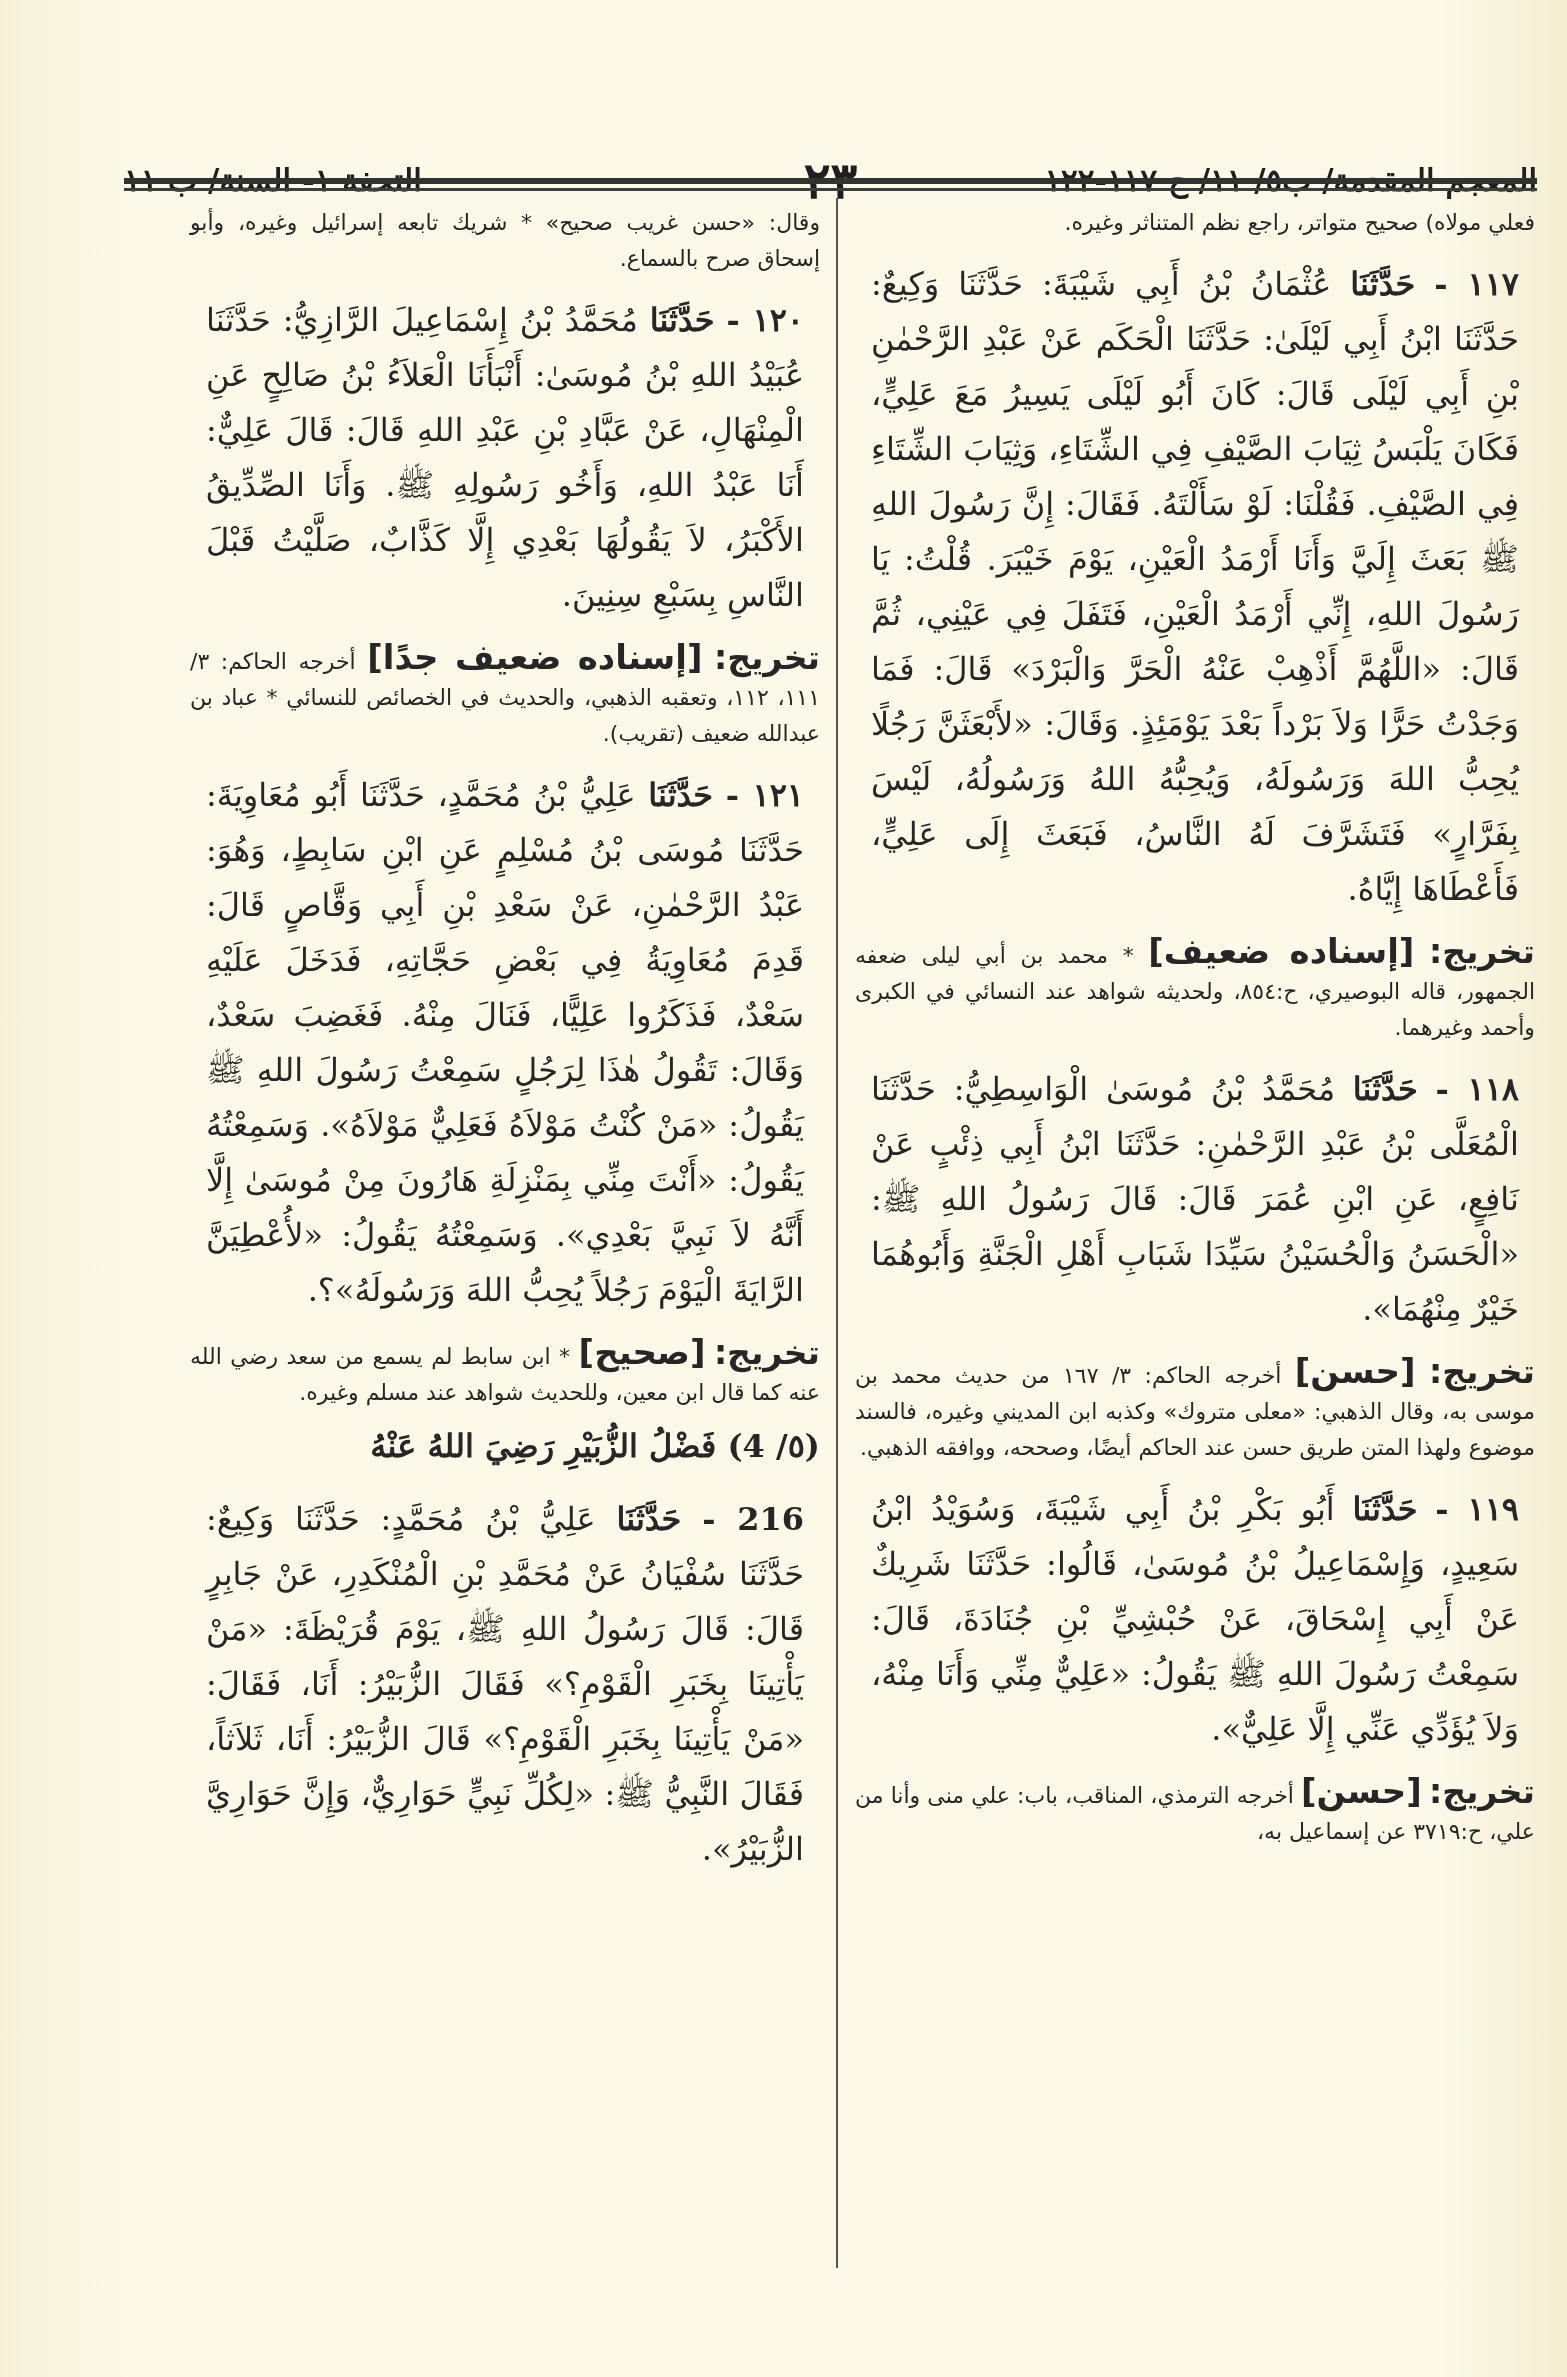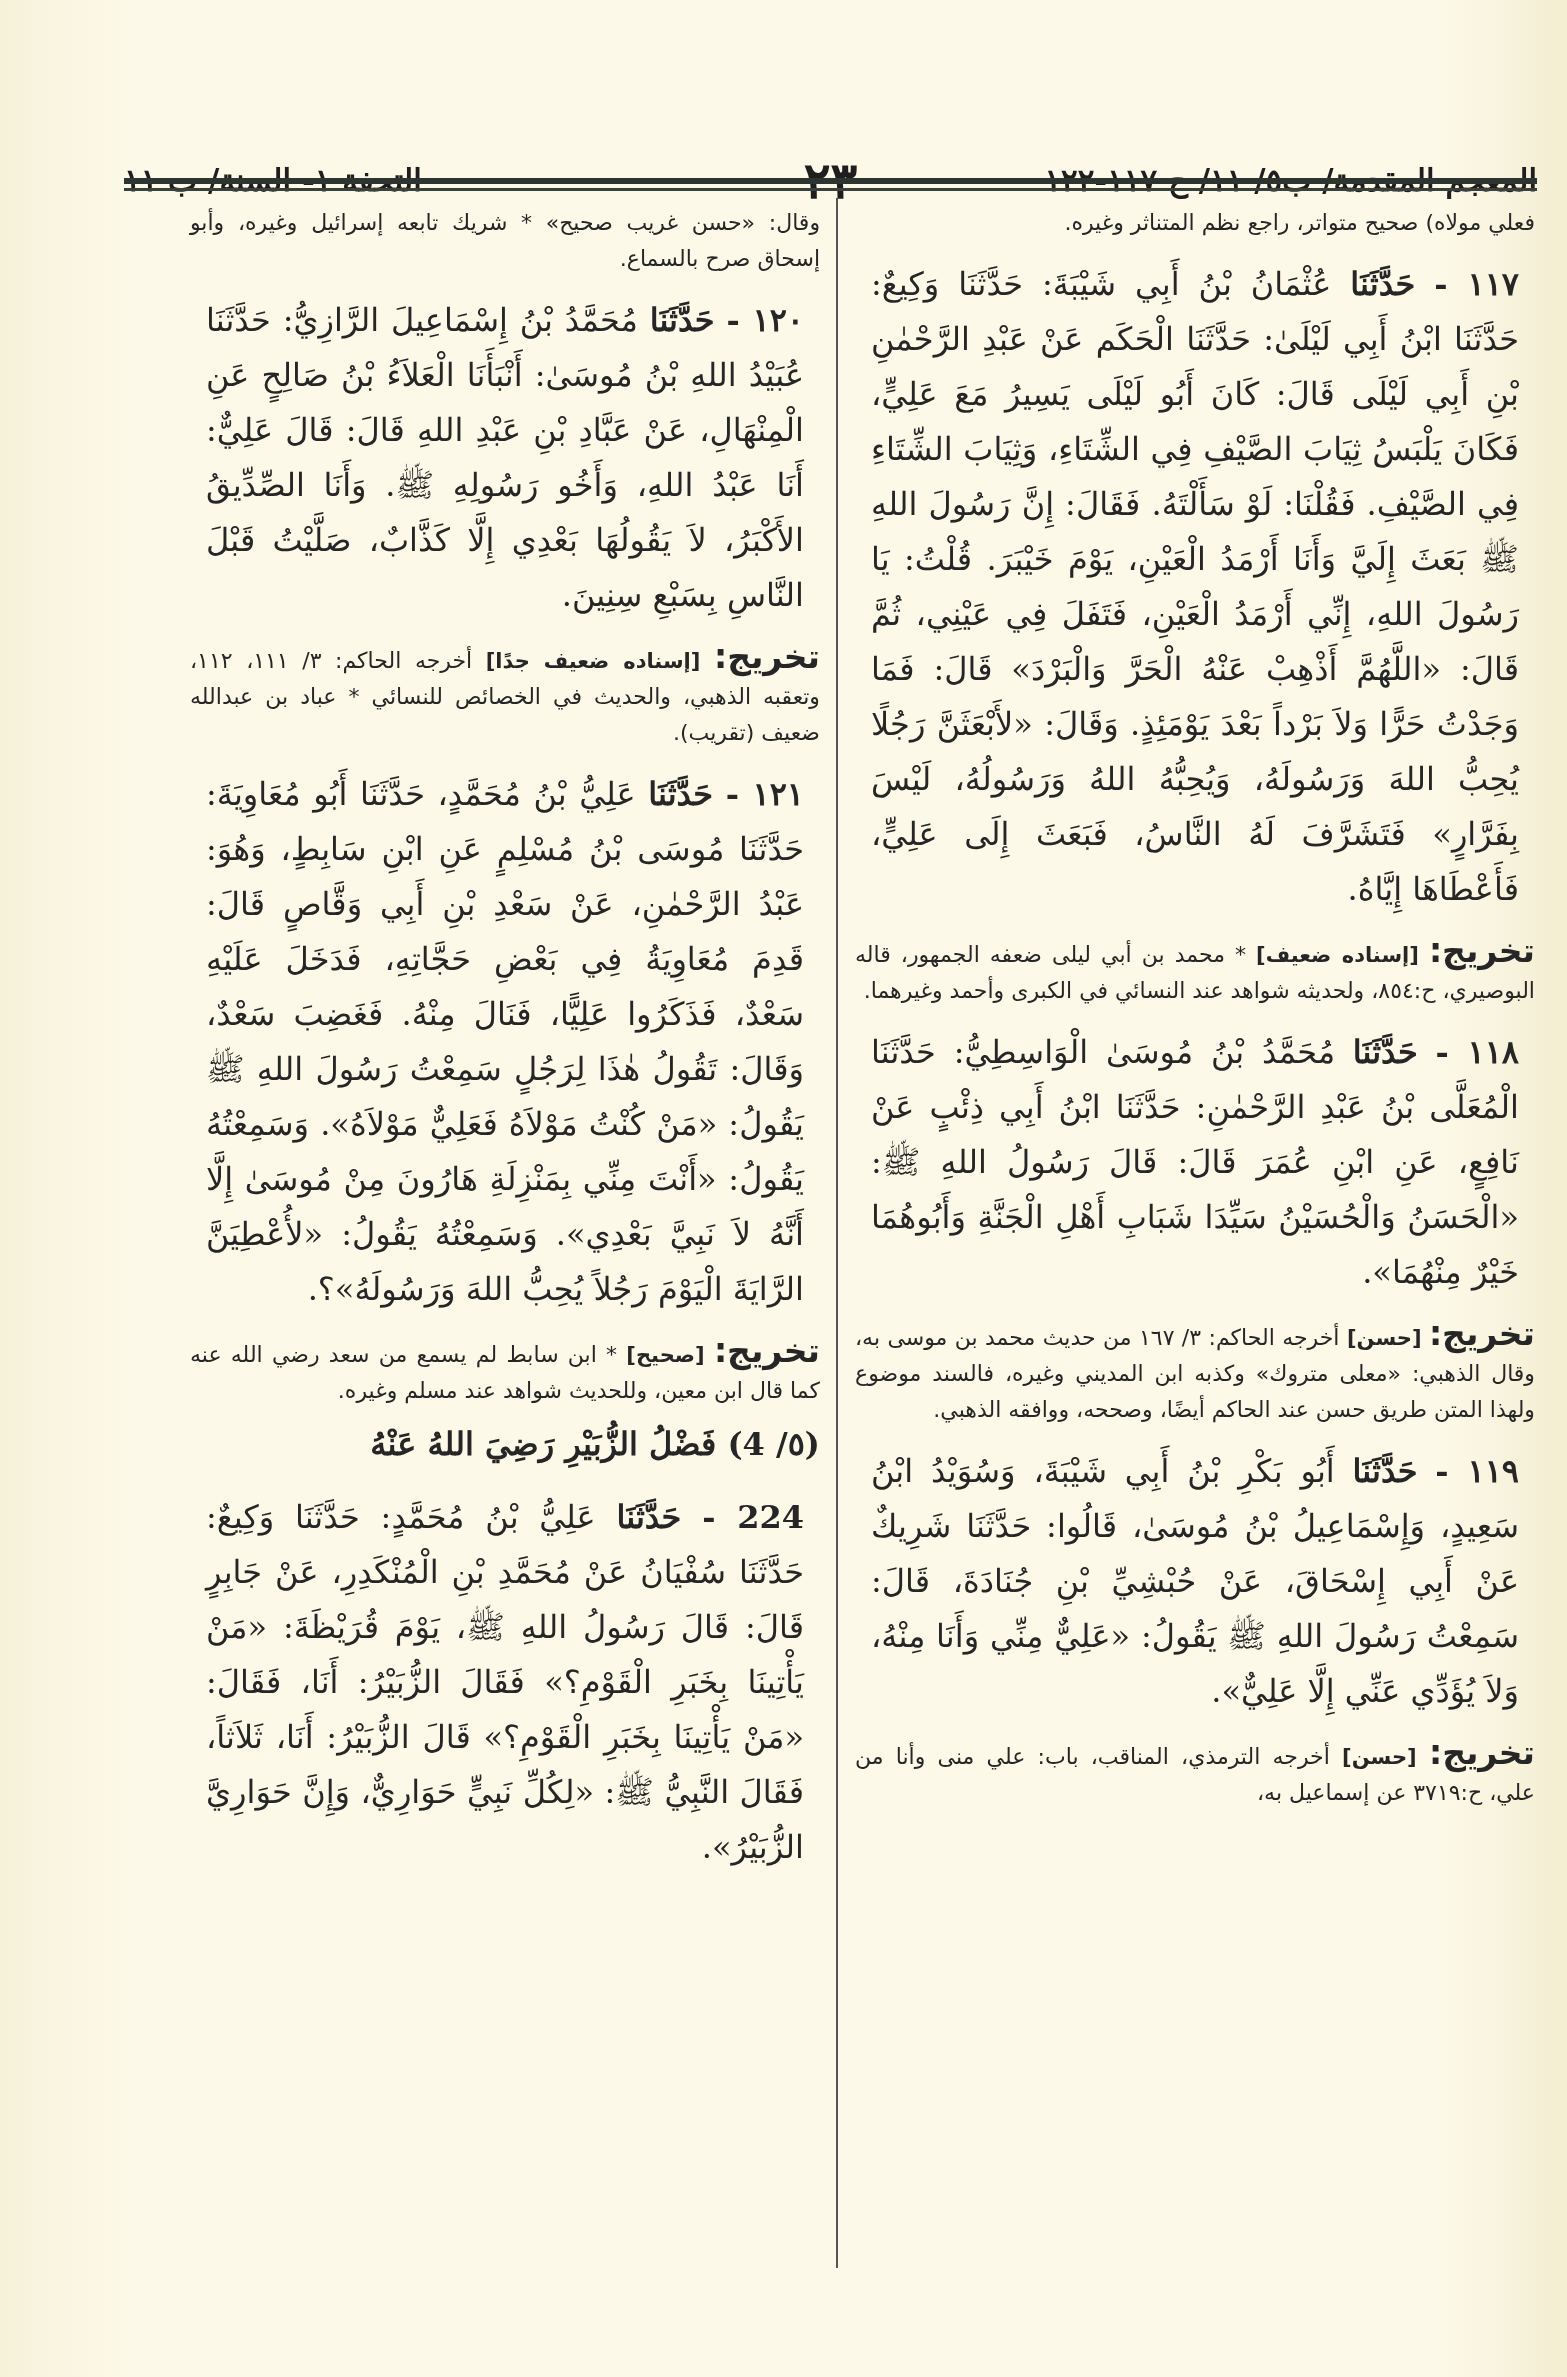--- a/index.html
+++ b/index.html
@@ -88,21 +88,21 @@
     .p-note {
       font-family: "DejaVu Sans", sans-serif;
       font-size: 22px;
       line-height: 36px;
       margin: 0;
     }
     .note-first { margin-top: 12px; }
     .num { font-weight: bold; }
     .bold { font-weight: bold; }
     .takhrij-label { font-weight: bold; font-size: 33px; }
-    .grade { font-weight: bold; font-size: 21px; }
+    .grade { font-weight: bold; font-size: 34px; }
     .gap-after { margin-bottom: 15.4px; }
     .section-heading {
       font-family: "DejaVu Serif", serif;
       font-size: 32px;
       font-weight: bold;
       line-height: 60px;
       margin: 5.1px 0 5.1px 0;
     }
   </style>
 </head>
@@ -177,20 +177,20 @@
     </p>
     <p class="p-note note-first">
       <span class="takhrij-label">تخريج:</span>
       <span class="grade">[صحيح]</span>
       <span>* ابن سابط لم يسمع من سعد رضي الله عنه كما قال ابن معين، وللحديث شواهد عند مسلم وغيره.</span>
     </p>
 
     <h2 class="section-heading">(٥/ 4) فَضْلُ الزُّبَيْرِ رَضِيَ اللهُ عَنْهُ</h2>
 
     <p class="p-hadith">
-      <span class="num">224 -</span>
+      <span class="num">216 -</span>
       <span class="bold">حَدَّثَنَا</span>
       <span>عَلِيُّ بْنُ مُحَمَّدٍ: حَدَّثَنَا وَكِيعٌ: حَدَّثَنَا سُفْيَانُ عَنْ مُحَمَّدِ بْنِ الْمُنْكَدِرِ، عَنْ جَابِرٍ قَالَ: قَالَ رَسُولُ اللهِ ﷺ، يَوْمَ قُرَيْظَةَ: «مَنْ يَأْتِينَا بِخَبَرِ الْقَوْمِ؟» فَقَالَ الزُّبَيْرُ: أَنَا، فَقَالَ: «مَنْ يَأْتِينَا بِخَبَرِ الْقَوْمِ؟» قَالَ الزُّبَيْرُ: أَنَا، ثَلاَثاً، فَقَالَ النَّبِيُّ ﷺ: «لِكُلِّ نَبِيٍّ حَوَارِيٌّ، وَإِنَّ حَوَارِيَّ الزُّبَيْرُ».</span>
     </p>
   </div>
 
 </div>
 
 
 </body></html>

